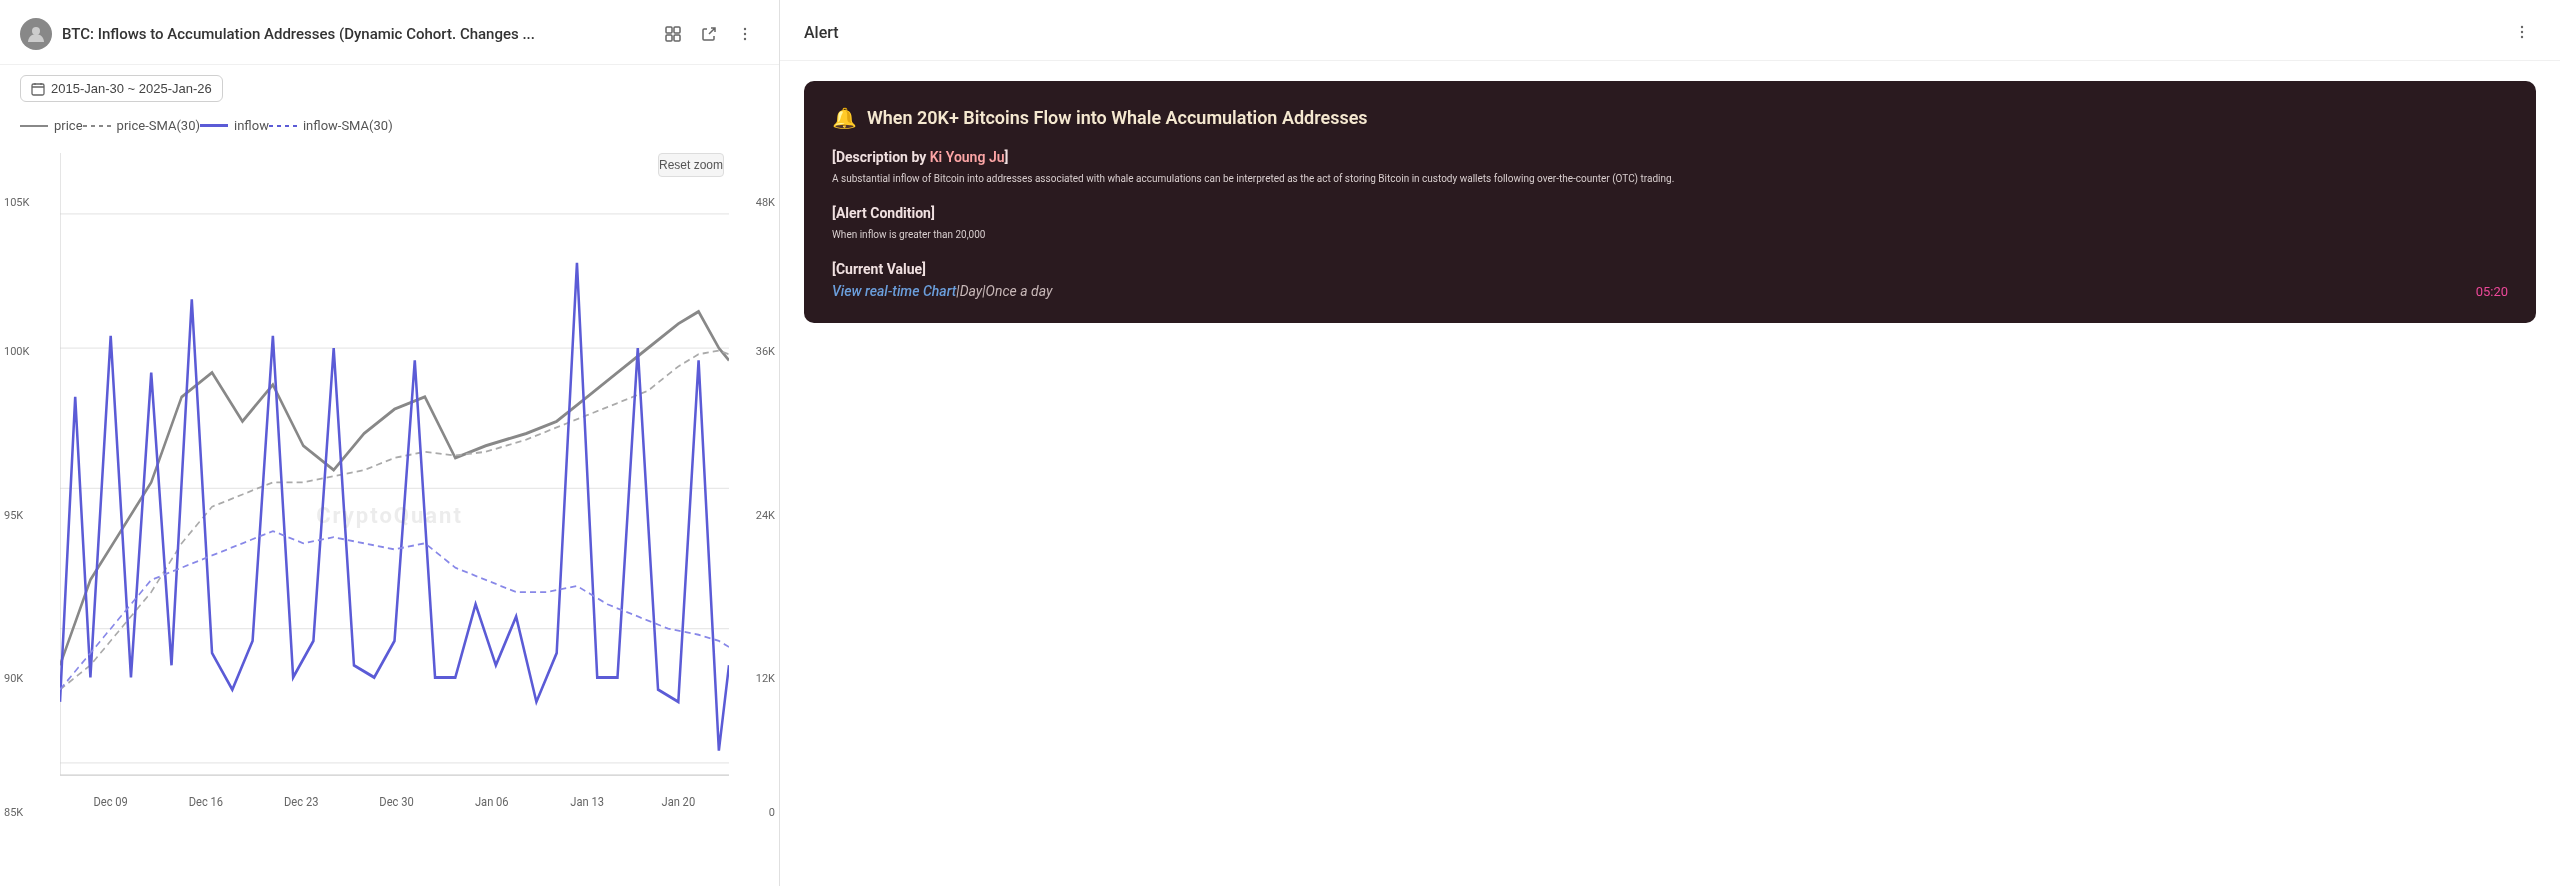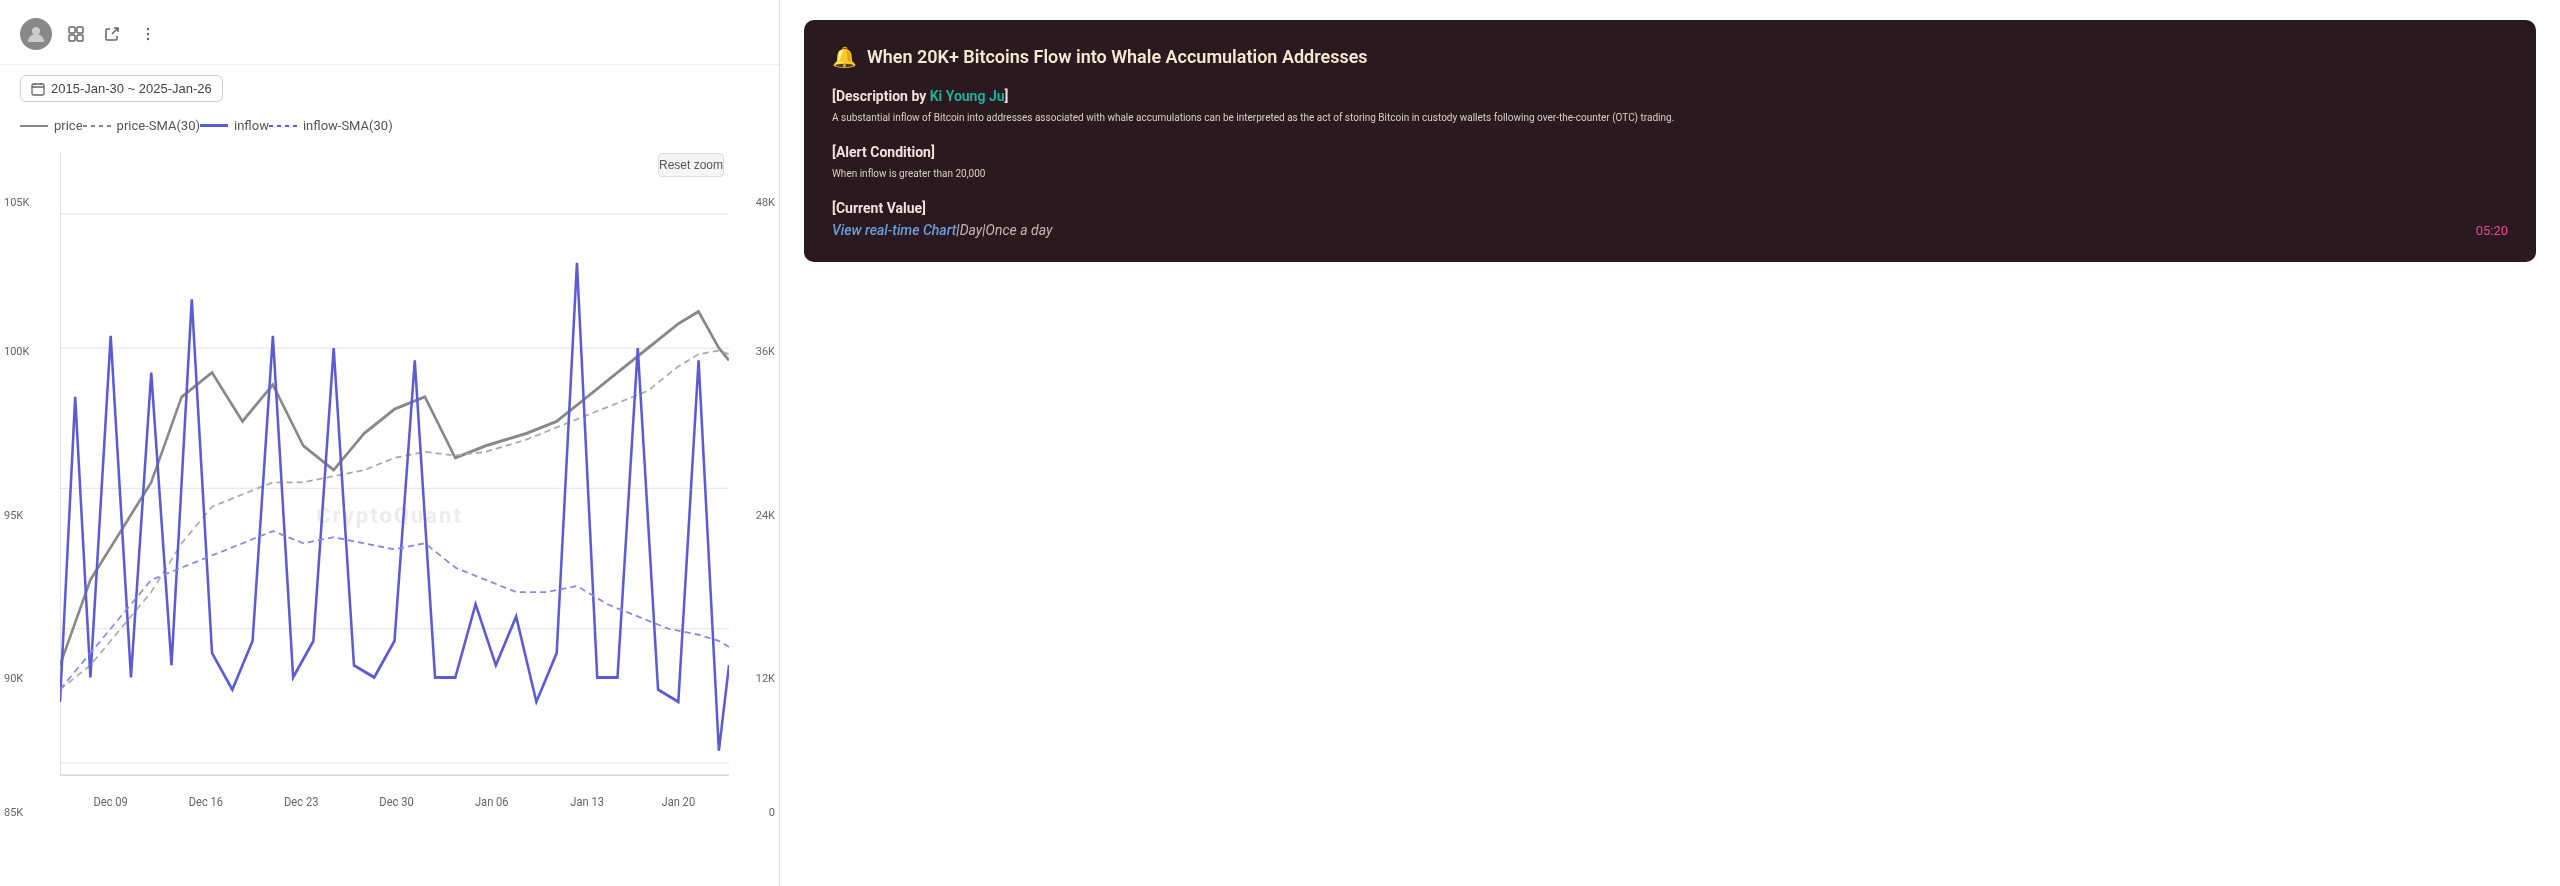--- a/index.html
+++ b/index.html
@@ -196,21 +196,21 @@
     }
 
     .section-body {
       color: #d8cece;
       font-size: 10px;
       line-height: 1.6;
       margin-bottom: 18px;
     }
 
     .ki-young-link {
-      color: #14b8a6;
+      color: #fca5a5;
       text-decoration: none;
       font-weight: 600;
     }
 
     .alert-footer {
       display: flex;
       align-items: center;
       justify-content: space-between;
       margin-top: 4px;
       font-size: 14px;
@@ -271,20 +271,21 @@
 <body>
 
 <div class="left-panel">
   <div class="chart-header">
     <div class="avatar">
       <svg viewBox="0 0 20 20" fill="#ccc">
           <circle cx="10" cy="7" r="4"></circle>
           <path d="M2 18c0-4.4 3.6-8 8-8s8 3.6 8 8"></path>
         </svg>
     </div>
+    <span class="chart-title">BTC: Inflows to Accumulation Addresses (Dynamic Cohort. Changes ...</span>
     <div class="header-icons">
       <div class="icon-btn">
         <svg width="16" height="16" viewBox="0 0 16 16" fill="none" stroke="#666" stroke-width="1.5">
           <rect x="1" y="1" width="6" height="6" rx="1"></rect>
           <rect x="9" y="1" width="6" height="6" rx="1"></rect>
           <rect x="1" y="9" width="6" height="6" rx="1"></rect>
           <rect x="9" y="9" width="6" height="6" rx="1"></rect>
         </svg>
       </div>
       <div class="icon-btn">
@@ -375,20 +376,30 @@
       <polyline points="0,440 30,420 60,390 90,360 120,320 150,290 180,280 210,270 240,270 270,265 300,260 330,250 360,245 390,248 420,245 460,235 490,225 520,215 550,205 580,195 610,175 630,165 650,162 660,165" fill="none" stroke="#aaa" stroke-width="1.5" stroke-dasharray="6,4"></polyline>
 
       <polyline points="0,450 15,200 30,430 50,150 70,430 90,180 110,420 130,120 150,410 170,440 190,400 210,150 230,430 250,400 270,160 290,420 310,430 330,400 350,170 370,430 390,430 410,370 430,420 450,380 470,450 490,410 510,90 530,430 550,430 570,160 590,440 610,450 630,170 650,490 660,420" fill="none" stroke="#5b5bd6" stroke-width="2.5"></polyline>
 
       <polyline points="0,440 30,410 60,380 90,350 120,340 150,330 180,320 210,310 240,320 270,315 300,320 330,325 360,320 390,340 420,350 450,360 480,360 510,355 540,370 570,380 600,390 630,395 650,400 660,405" fill="none" stroke="#8888e8" stroke-width="1.5" stroke-dasharray="6,4"></polyline>
     </svg>
   </div>
 </div>
 
 <div class="right-panel">
+  <div class="alert-header">
+    <span class="alert-title-text">Alert</span>
+    <div class="icon-btn">
+      <svg width="16" height="16" viewBox="0 0 16 16" fill="#666">
+        <circle cx="8" cy="3" r="1.2"></circle>
+          <circle cx="8" cy="8" r="1.2"></circle>
+          <circle cx="8" cy="13" r="1.2"></circle>
+      </svg>
+    </div>
+  </div>
 
   <div class="alert-card">
     <div class="alert-card-title">
       <span class="bell-icon">🔔</span>
       <span>When 20K+ Bitcoins Flow into Whale Accumulation Addresses</span>
     </div>
 
     <div class="section-label">[Description by <a class="ki-young-link" href="#">Ki Young Ju</a>]</div>
     <div class="section-body">A substantial inflow of Bitcoin into addresses associated with whale accumulations can be interpreted as the act of storing Bitcoin in custody wallets following over-the-counter (OTC) trading.</div>
 

